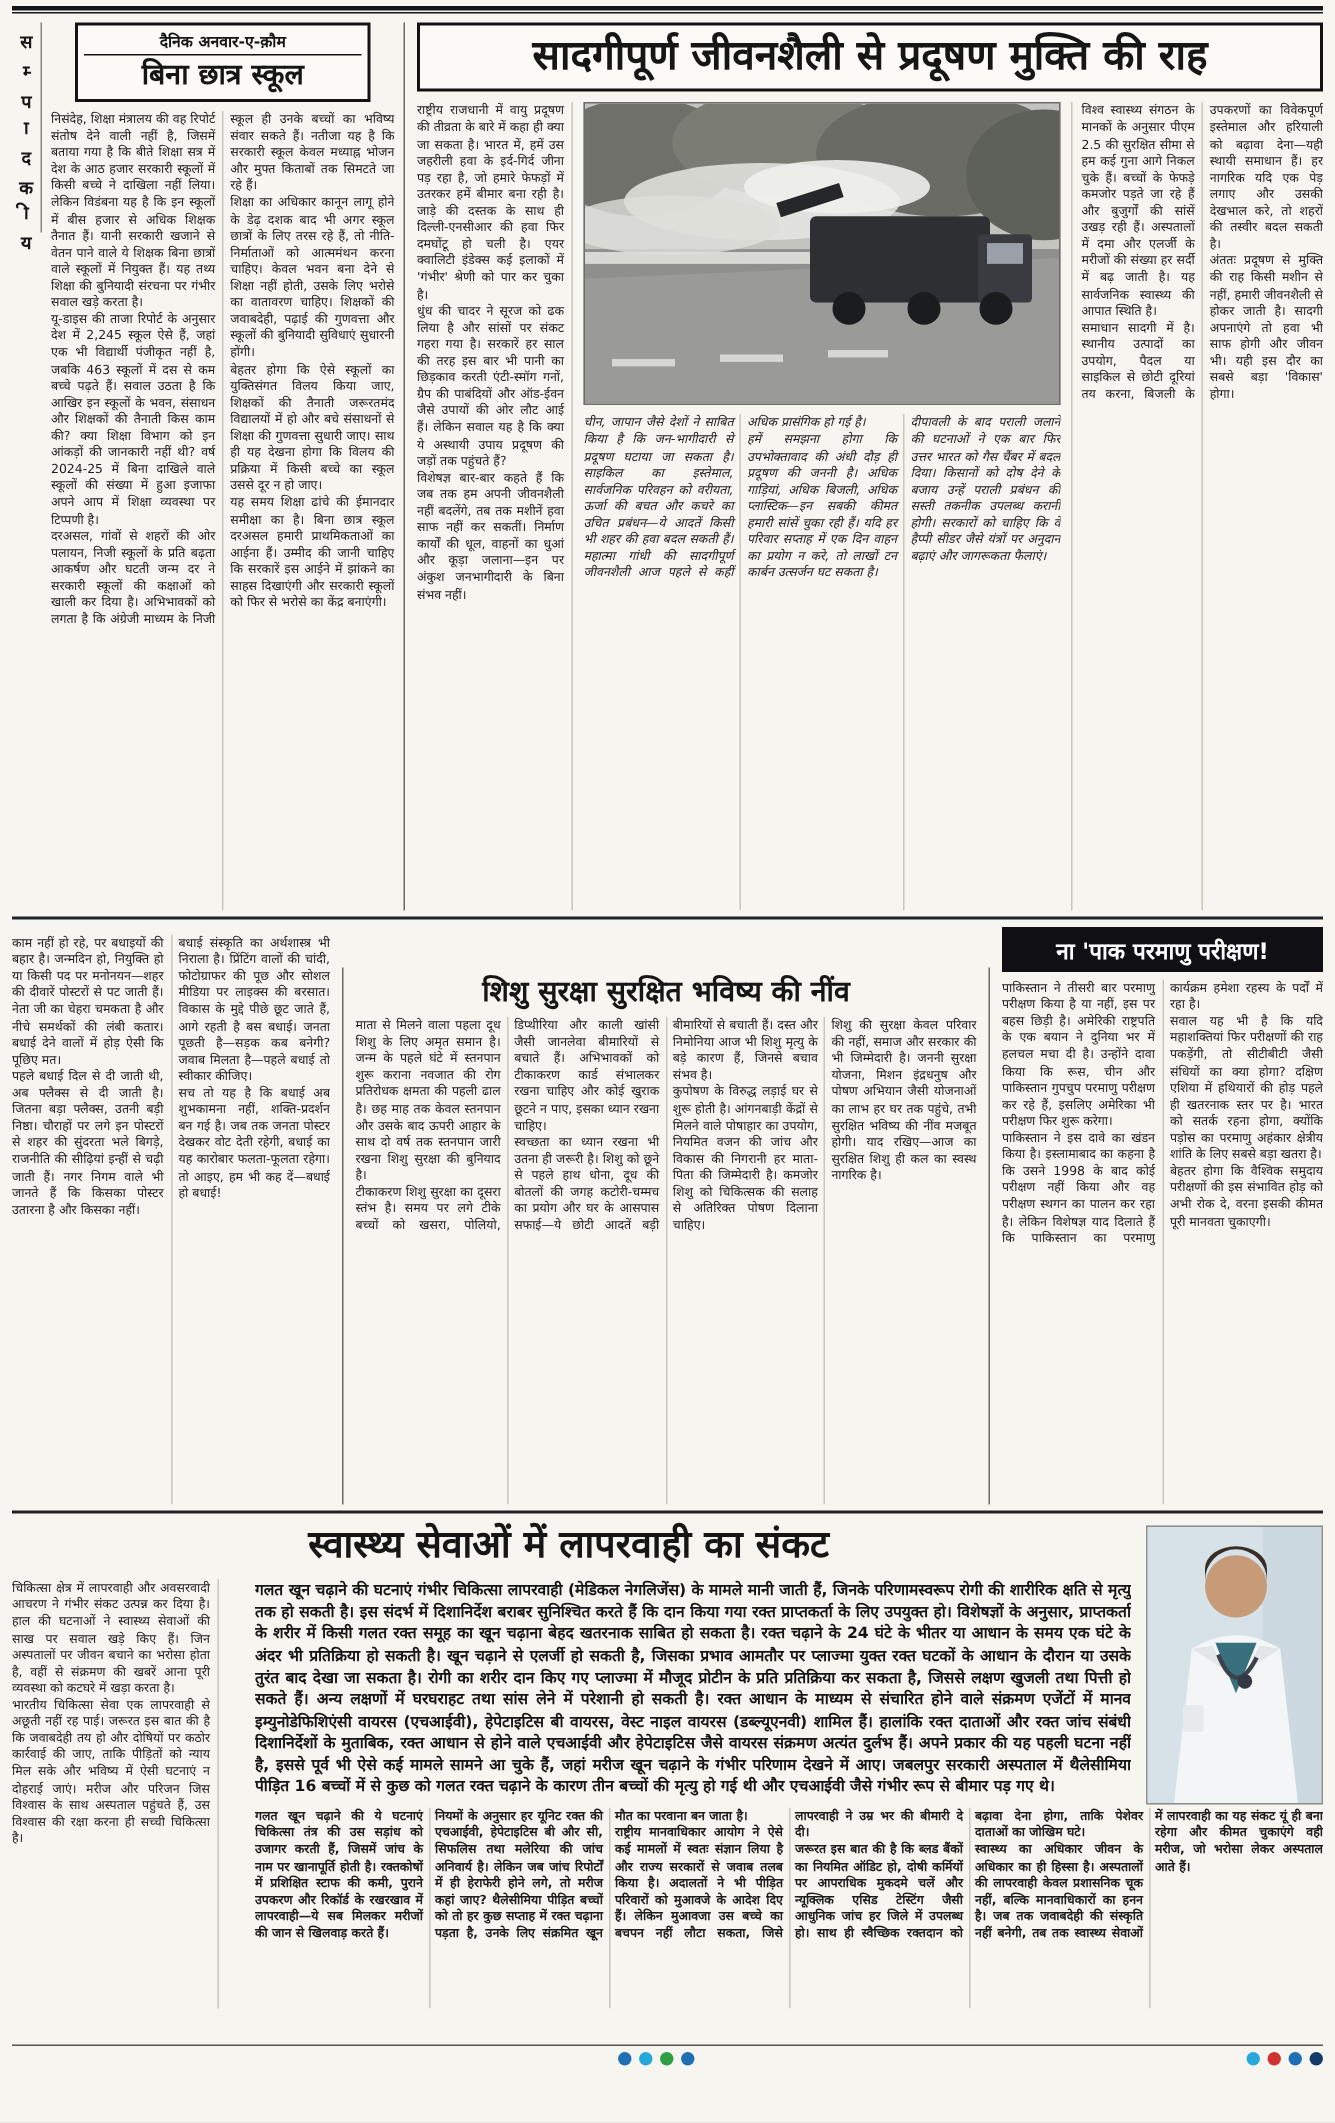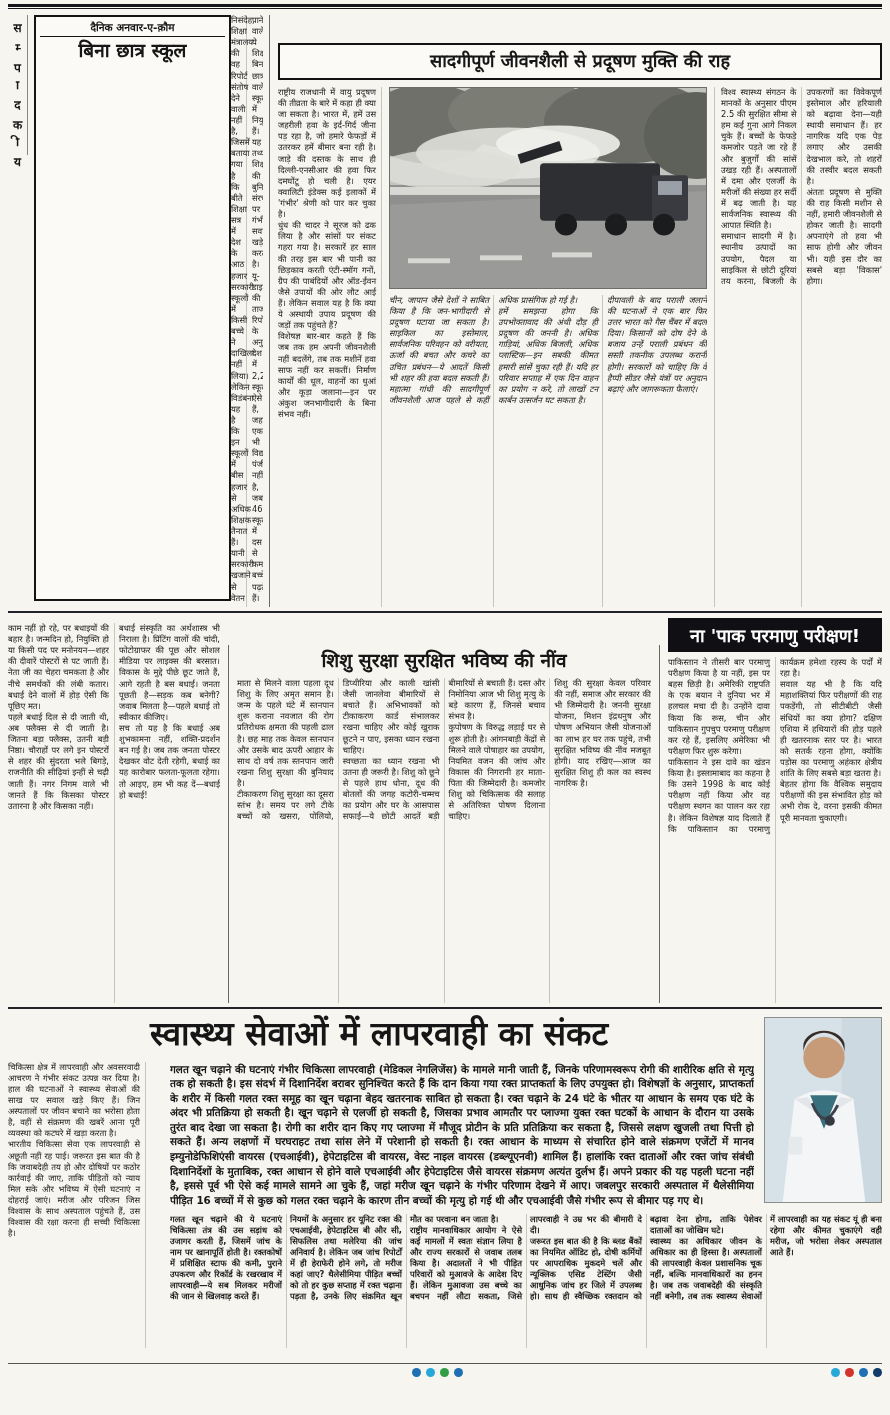--- a/index.html
+++ b/index.html
@@ -22,53 +22,53 @@
   .bodytext { font-size:8.3px; line-height:1.34; text-align:justify; white-space:pre-line; overflow:hidden; color:#1d1d1d; }
   .cols2 { column-count:2; column-gap:10px; column-rule:1px solid #c9c5b8; }
   .cols3 { column-count:3; column-gap:9px;  column-rule:1px solid #c9c5b8; }
   .cols4 { column-count:4; column-gap:9px;  column-rule:1px solid #c9c5b8; }
   .cols6 { column-count:6; column-gap:8px;  column-rule:1px solid #c9c5b8;font-weight:bold; }
 
   
   .row1 { display:flex; gap:8px; height:592px; margin-top:6px; }
   .editorial { width:262px; display:flex; border-right:1.5px solid #6b685f; padding-right:6px; }
   .ed-side { writing-mode:vertical-rl; text-orientation:upright; font-weight:bold; font-size:12px; letter-spacing:3px; height:140px; border-right:1px solid #8a867b; padding:4px 1px; flex:0 0 auto; }
-  .ed-inner { flex:1; padding-left:6px; display:flex; flex-direction:row; }
+  .ed-inner { flex:1; padding-left:6px; display:flex; flex-direction:column; }
   .ed-headbox { border:2px solid #141414; width:86%; margin:0 auto 6px; text-align:center; padding:3px 4px 5px; background:#fbfaf6; }
   .ed-brand { font-size:10.5px; font-weight:bold; border-bottom:1px solid #141414; padding-bottom:2px; margin-bottom:3px; }
   .ed-title { font-size:19px; font-weight:bold; line-height:1.1; }
   .ed-body { flex:1; }
 
   .lead { flex:1; display:flex; flex-direction:column; min-width:0; }
-  .lead-headline { border:2.5px solid #121212; text-align:center; font-size:18px; font-weight:bold; padding:7px 4px; background:#fbfaf6; line-height:1.05;margin-top:28px; }
+  .lead-headline { border:2.5px solid #121212; text-align:center; font-size:27px; font-weight:bold; padding:7px 4px; background:#fbfaf6; line-height:1.05; }
   .lead-body { display:flex; gap:7px; margin-top:7px; flex:1; overflow:hidden; }
   .lead-colL { width:104px; flex:0 0 auto; border-right:1px solid #c9c5b8; padding-right:5px; }
   .lead-mid { width:318px; flex:0 0 auto; display:flex; flex-direction:column; gap:6px; }
   .photo-smog { height:202px; border:1px solid #6d6d6a; overflow:hidden; background:#b9bab6; }
   .photo-smog svg { width:100%; height:100%; display:block; }
   .lead-colM { flex:1;font-style:italic; }
   .lead-colR { flex:1; border-left:1px solid #c9c5b8; padding-left:6px; min-width:0; }
 
   
   .row2 { display:flex; gap:8px; height:392px; margin-top:4px; border-top:2px solid #22222a; padding-top:5px; }
   .congrats { width:212px; flex:0 0 auto; display:flex; flex-direction:column; }
   .congrats-title { text-align:center; font-weight:bold; font-size:16px; border-top:2px dashed #3a3a3a; border-bottom:2px dashed #3a3a3a; padding:4px 0; }
   .congrats-body { flex:1; margin-top:5px; }
   .child { flex:1; border-left:1.5px solid #6b685f; border-right:1.5px solid #6b685f; padding:0 8px; display:flex; flex-direction:column; min-width:0;margin-top:27px; }
   .child-title { text-align:center; font-weight:bold; font-size:19px; padding:2px 0 5px; }
   .child-body { flex:1; }
   .nuclear { width:214px; flex:0 0 auto; display:flex; flex-direction:column; }
-  .nuclear-title { background:#101014; color:#ffffff; text-align:center; font-weight:bold; font-size:18px; padding:5px 2px; }
+  .nuclear-title { background:#101014; color:#ffffff; text-align:center; font-weight:bold; font-size:15px; padding:5px 2px; }
   .nuclear-body { flex:1; margin-top:5px; }
 
   
   .health { margin-top:4px; border-top:2px solid #22222a; padding-top:6px; height:352px; position:relative; }
   .photo-doctor { position:absolute; top:8px; right:0; width:118px; height:186px; border:1px solid #8d8d89; overflow:hidden; background:#d7e2e8; }
   .photo-doctor svg { width:100%; height:100%; display:block; }
-  .health-headline { font-size:33px; font-weight:bold; text-align:center; margin-right:132px; padding:2px 0 10px; line-height:1.05; }
+  .health-headline { font-size:25px; font-weight:bold; text-align:center; margin-right:132px; padding:2px 0 10px; line-height:1.05; }
   .health-flex { display:flex; gap:24px; }
   .health-side { width:138px; flex:0 0 auto; height:286px; border-right:1px solid #c9c5b8; padding-right:5px; }
   .health-main { flex:1; display:flex; flex-direction:column; min-width:0; }
   .health-intro { font-weight:bold; font-size:10.4px; line-height:1.4; text-align:justify; margin-right:128px; height:146px; overflow:hidden; white-space:pre-line; }
   .health-body { margin-top:6px; flex:1; }
 
   
   .footer { height:18px; margin-top:4px; border-top:1px solid #55534c; display:flex; align-items:center; justify-content:space-between; }
   .dots { display:flex; gap:5px; }
   .dots-left { margin-left:404px; }

